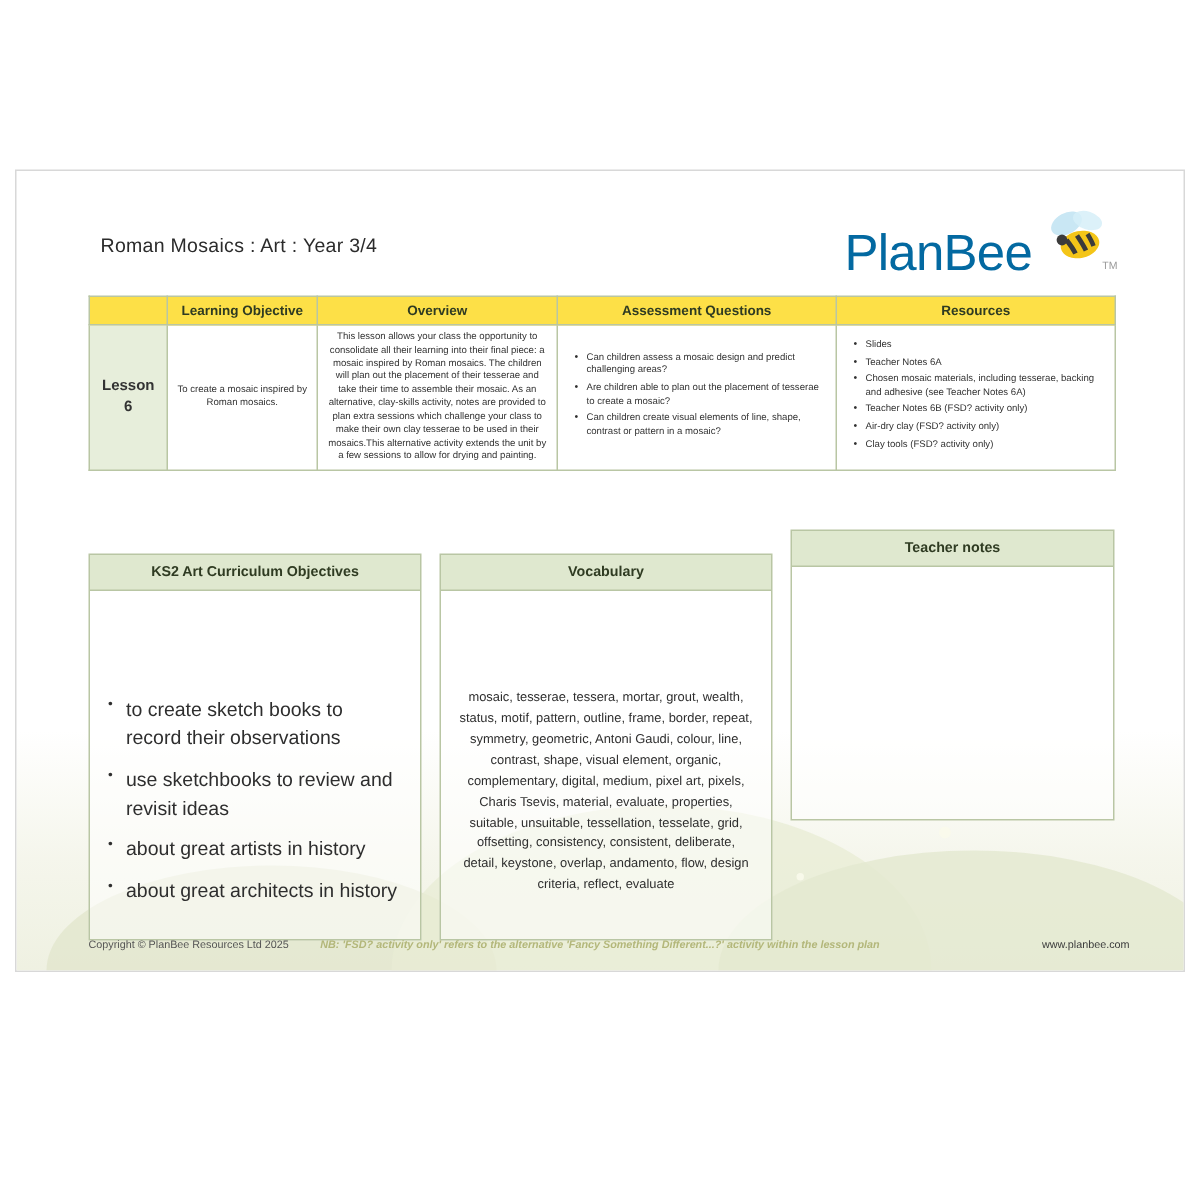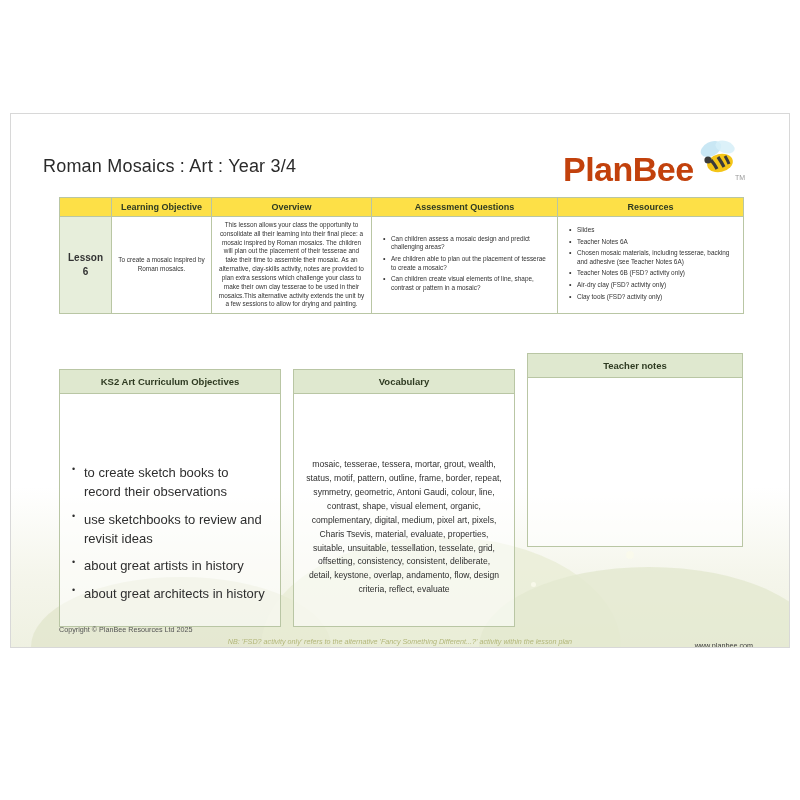--- a/index.html
+++ b/index.html
@@ -54,41 +54,41 @@
   .bg-dot {
     position: absolute;
     border-radius: 50%;
     background: rgba(250,250,235,0.9);
     pointer-events: none;
   }
 
   
   .doc-title {
     position: absolute;
-    left: 32px;
+    left: 56px;
     top: 42px;
-    font-size: 18px;
+    font-size: 13px;
     color: #2b2b2b;
     letter-spacing: 0.2px;
   }
   .logo {
     position: absolute;
     right: 36px;
     top: 20px;
     width: 190px;
     height: 62px;
   }
   .logo-text {
     position: absolute;
     left: 0;
     top: 16px;
     font-size: 34px;
-    color: #c2410c;
+    color: #0369a1;
     letter-spacing: -0.5px;
-    font-weight: bold;
+    font-weight: normal;
   }
   .logo-tm {
     position: absolute;
     right: 8px;
     top: 40px;
     font-size: 7px;
     color: #9a9a9a;
   }
   .bee {
     position: absolute;
@@ -213,26 +213,27 @@
     left: 0;
     width: 100%;
     height: 14px;
     font-size: 7.2px;
     color: #555;
   }
   .footer .copyright { position: absolute; left: 48px; top: 0; }
   .footer .nb {
     position: absolute;
     left: 50%;
-    top: 12px;
+    top: 0;
     transform: translateX(-50%);
     color: #b3b77a;
     font-style: italic;
-  }
-  .footer .url { position: absolute; right: 36px; top: 16px; color: #3a3a3a; }
+    font-weight: bold;
+  }
+  .footer .url { position: absolute; right: 36px; top: 0; color: #3a3a3a; }
 </style>
 </head>
 <body>
 
 <div id="page">
   <div id="sheet">
 
     <div class="bg-art"></div>
     <div class="bg-hill left"></div>
     <div class="bg-hill mid"></div>

